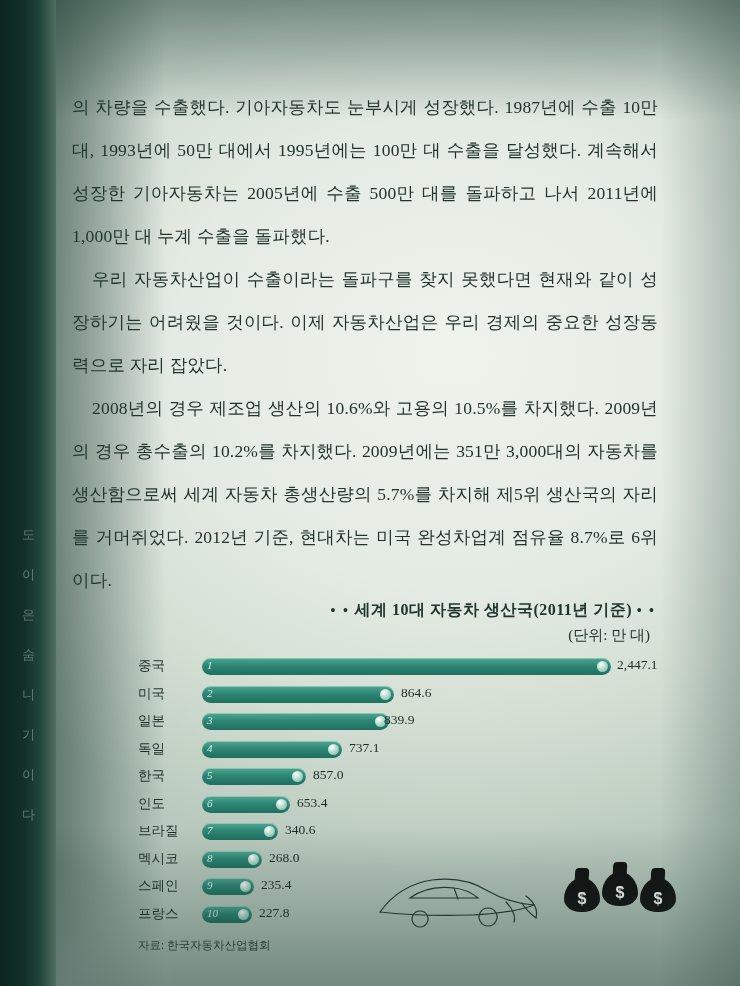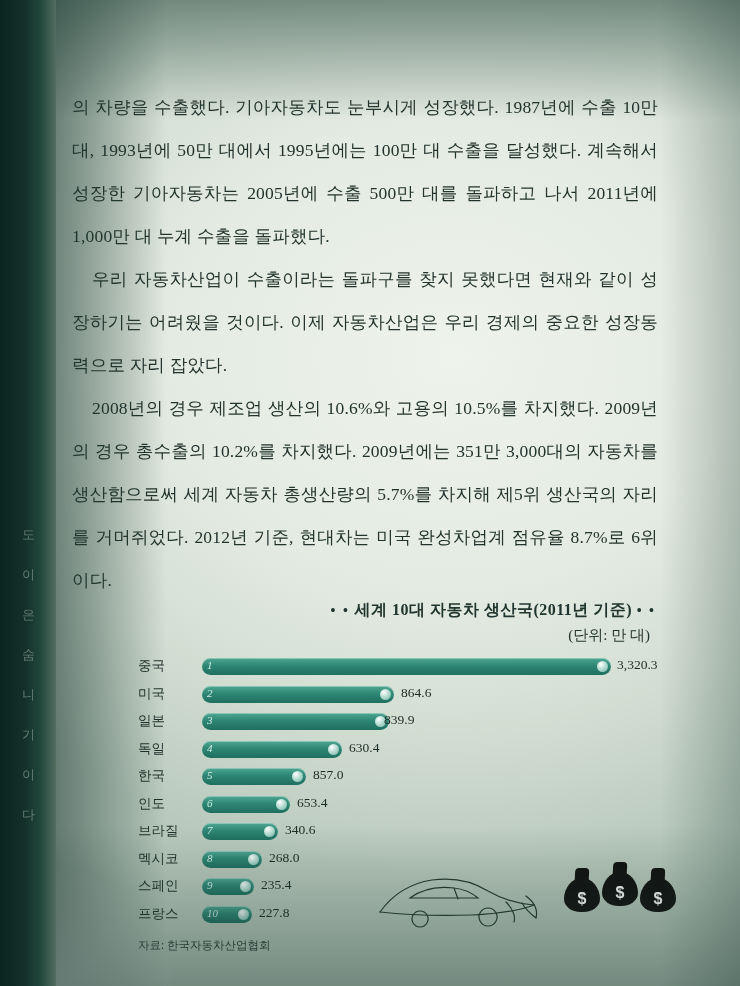--- a/index.html
+++ b/index.html
@@ -268,21 +268,21 @@
       <div class="bars">
 
         <div class="bar-row">
           <div class="bar-label">중국</div>
           <div class="bar-wrap" style="width:409px">
             <div class="bar" style="width:409px">
               <span class="rank">1</span>
               <span class="cap"></span>
             </div>
           </div>
-          <div class="bar-value" style="left:541px">3,320.3</div>
+          <div class="bar-value" style="left:541px">2,447.1</div>
         </div>
 
         <div class="bar-row">
           <div class="bar-label">미국</div>
           <div class="bar-wrap" style="width:192px">
             <div class="bar" style="width:192px">
               <span class="rank">2</span>
               <span class="cap"></span>
             </div>
           </div>
@@ -301,21 +301,21 @@
         </div>
 
         <div class="bar-row">
           <div class="bar-label">독일</div>
           <div class="bar-wrap" style="width:140px">
             <div class="bar" style="width:140px">
               <span class="rank">4</span>
               <span class="cap"></span>
             </div>
           </div>
-          <div class="bar-value" style="left:273px">630.4</div>
+          <div class="bar-value" style="left:273px">737.1</div>
         </div>
 
         <div class="bar-row">
           <div class="bar-label">한국</div>
           <div class="bar-wrap" style="width:104px">
             <div class="bar" style="width:104px">
               <span class="rank">5</span>
               <span class="cap"></span>
             </div>
           </div>

